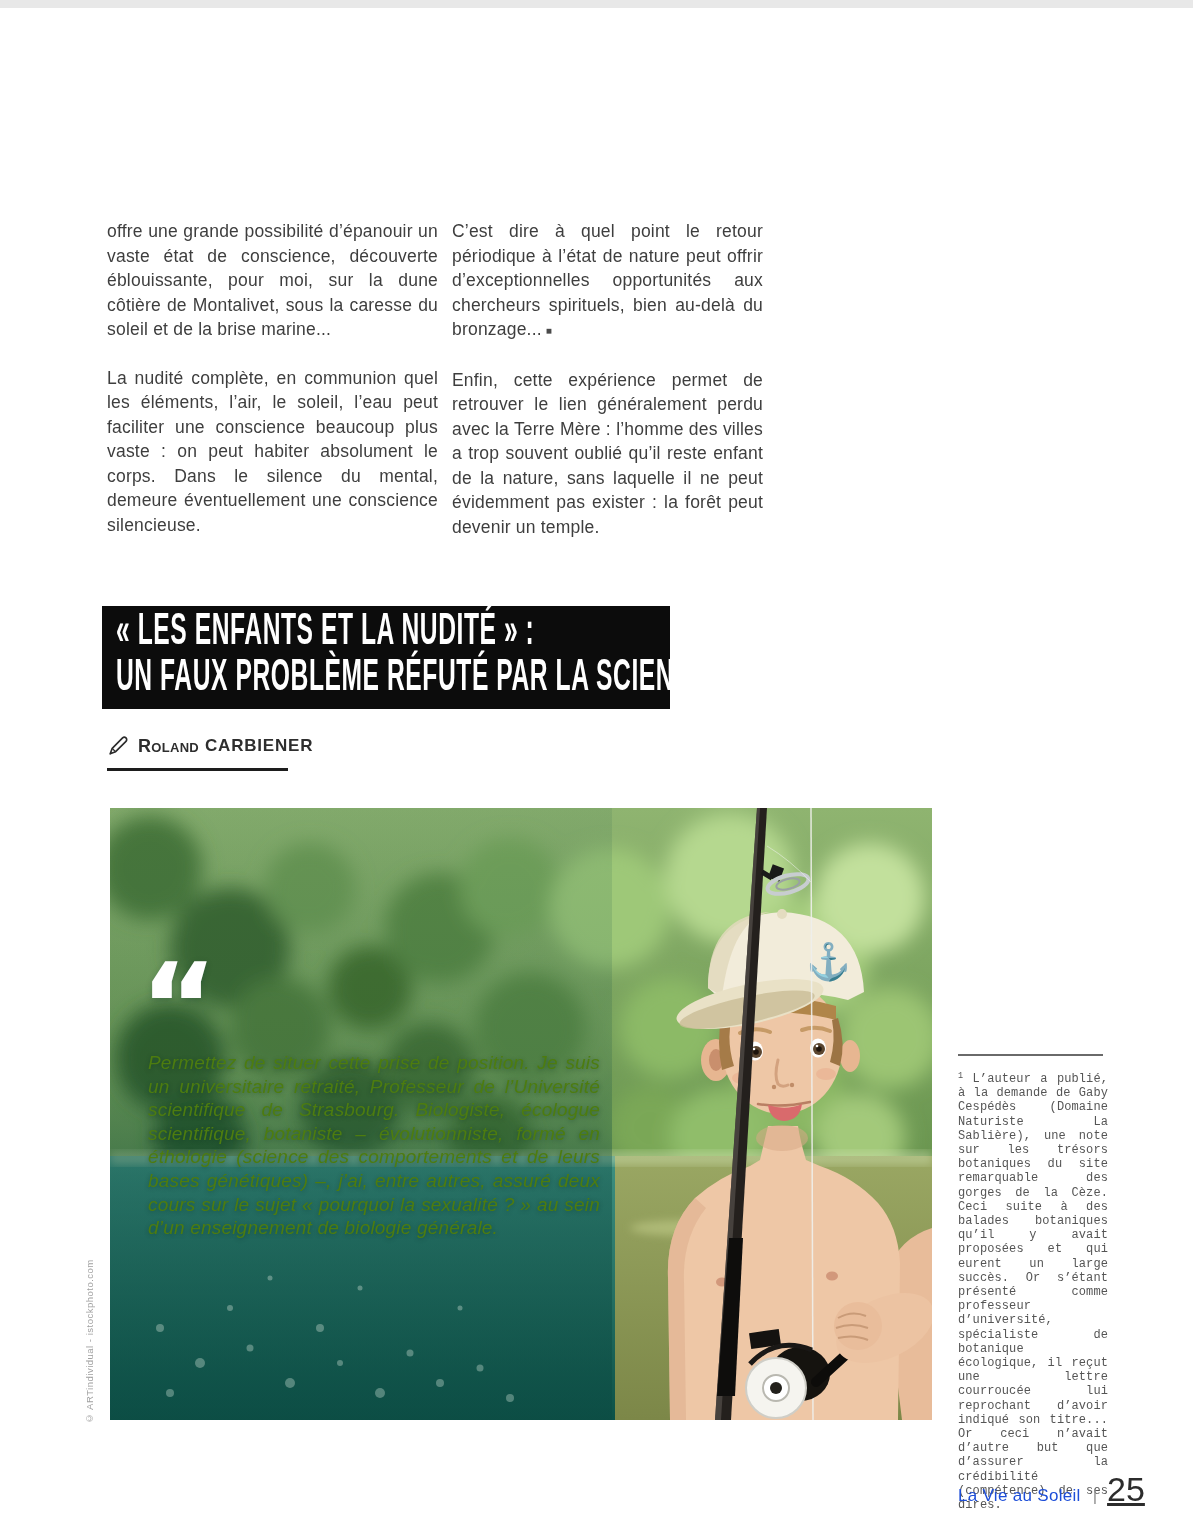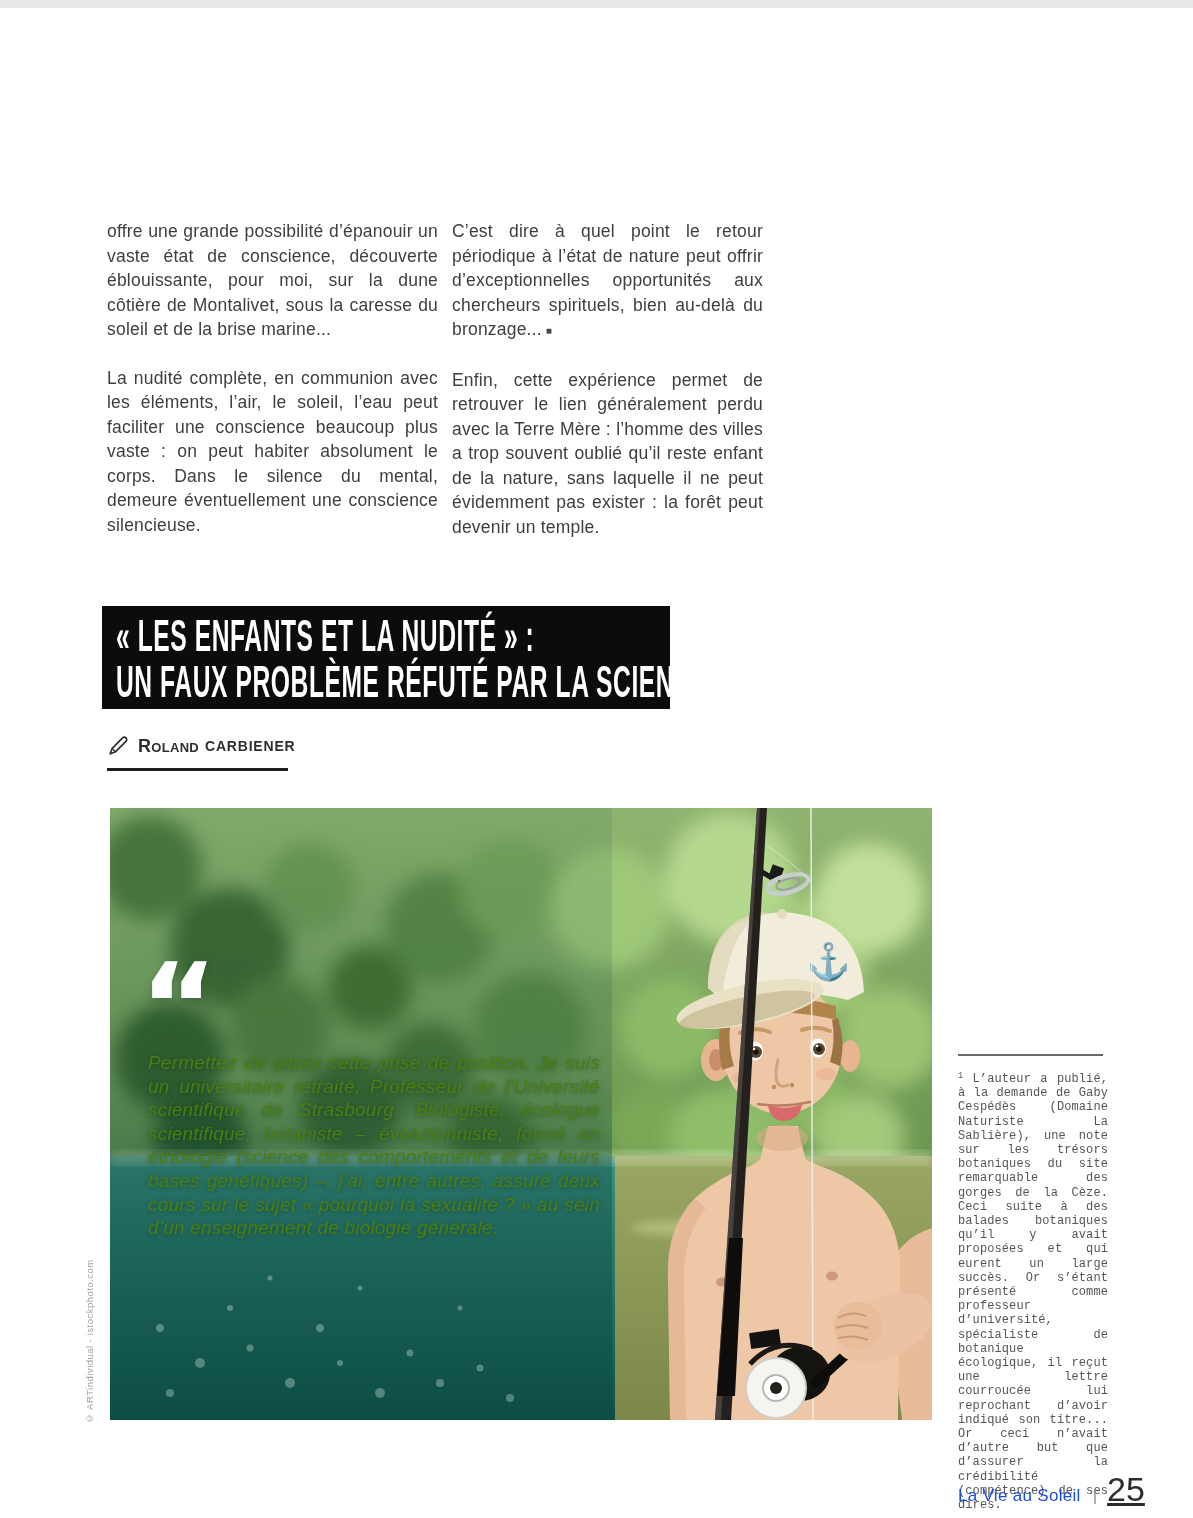--- a/index.html
+++ b/index.html
@@ -9,29 +9,29 @@
   }
   
   .col{position:absolute;top:211px;color:#3e3e3e;font-size:17.5px;line-height:24.5px;
        text-align:justify;letter-spacing:0.2px;hyphens:none;}
   .col p{margin:0 0 24px 0;}
   .col1{left:107px;width:331px;}
   .col2{left:452px;width:311px;}
   .end-mark{font-size:10px;color:#4a4a4a;letter-spacing:0;vertical-align:1px;margin-left:4px;font-style:normal;}
   
   .headline{position:absolute;left:102px;top:598px;width:568px;height:103px;background:#0c0c0c;
-            color:#ffffff;overflow:hidden;padding-top:7px;box-sizing:border-box;}
+            color:#ffffff;overflow:hidden;box-sizing:border-box;}
   .headline .hl-line{display:block;height:46px;line-height:46px;white-space:nowrap;margin-left:14px;}
   .headline .hl-inner{display:inline-block;font-weight:700;font-size:44px;letter-spacing:1px;
             transform:scaleX(0.56);transform-origin:0 50%;}
   
   .byline{position:absolute;left:107px;top:727px;display:flex;align-items:center;color:#2e2e2e;}
   .byline .pen{width:22px;height:22px;margin-right:9px;}
   .byline .first{font-variant:small-caps;font-weight:600;font-size:18px;letter-spacing:0.3px;}
-  .byline .last{font-weight:600;font-size:14px;letter-spacing:0.8px;margin-left:6px;}
+  .byline .last{font-weight:600;font-size:17px;letter-spacing:0.8px;margin-left:6px;}
   .byline-rule{position:absolute;left:107px;top:760px;width:181px;height:3px;background:#1d1d1d;}
   
   .photo{position:absolute;left:110px;top:800px;width:822px;height:612px;overflow:hidden;}
   .photo svg.scene{position:absolute;left:0;top:0;}
   .open-quote{position:absolute;left:30px;top:148px;color:#ffffff;font-weight:700;
               font-size:118px;line-height:100px;font-family:"DejaVu Sans",sans-serif;
               text-shadow:0 2px 6px rgba(0,45,40,.25);}
   .pull-quote{position:absolute;left:38px;top:243px;width:452px;color:#4d7c0f;font-style:italic;
               font-size:19px;line-height:23.6px;text-align:justify;letter-spacing:0.2px;
               text-shadow:0 1px 4px rgba(0,45,40,.40);}
@@ -53,21 +53,21 @@
   .footer .sep{font-size:17px;color:#8f8f8f;margin:0 10px 0 12px;}
   .footer .pnum{font-size:34px;color:#2c2c2c;text-decoration:underline;}
 </style>
 </head>
 <body>
 
 <div class="page">
 
   <div class="col col1">
     <p>offre une grande possibilité d’épanouir un vaste état de conscience, découverte éblouissante, pour moi, sur la dune côtière de Montalivet, sous la caresse du soleil et de la brise marine...</p>
-    <p>La nudité complète, en communion avec les éléments, l’air, le soleil, l’eau peut faciliter une conscience beaucoup plus vaste : on peut habiter absolument le corps. Dans le silence du mental, demeure éventuellement une conscience silencieuse.</p>
+    <p>La nudité complète, en communion quel les éléments, l’air, le soleil, l’eau peut faciliter une conscience beaucoup plus vaste : on peut habiter absolument le corps. Dans le silence du mental, demeure éventuellement une conscience silencieuse.</p>
   </div>
   <div class="col col2">
     <p><span>C’est dire à quel point le retour périodique à l’état de nature peut offrir d’exceptionnelles opportunités aux chercheurs spirituels, bien au-delà du bronzage...</span><span class="end-mark">■</span></p>
     <p>Enfin, cette expérience permet de retrouver le lien généralement perdu avec la Terre Mère : l’homme des villes a trop souvent oublié qu’il reste enfant de la nature, sans laquelle il ne peut évidemment pas exister : la forêt peut devenir un temple.</p>
   </div>
 
   <div class="headline">
     <span class="hl-line"><span class="hl-inner">« LES ENFANTS ET LA NUDITÉ » :</span></span>
     <span class="hl-line"><span class="hl-inner">UN FAUX PROBLÈME RÉFUTÉ PAR LA SCIENCE</span></span>
   </div>

